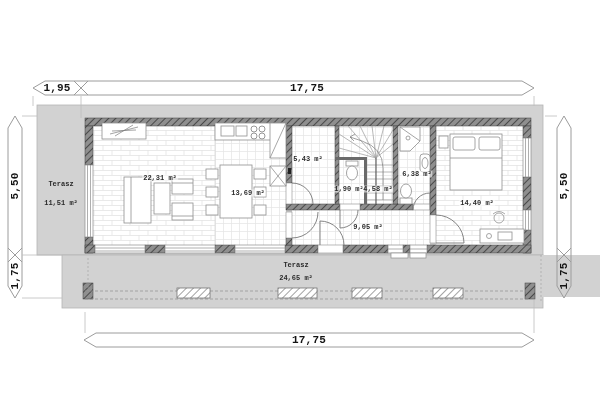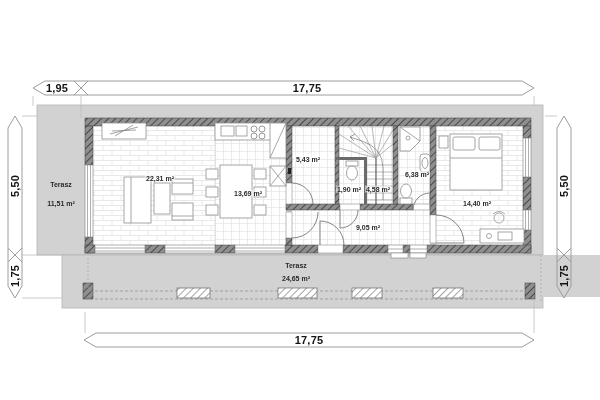--- a/index.html
+++ b/index.html
@@ -1,17 +1,17 @@
 <!DOCTYPE html>
 <html><head>
 <meta charset="utf-8">
 <style>
   html,body{margin:0;padding:0;background:#fff;}
   .stage{position:relative;width:600px;height:400px;background:#ffffff;overflow:hidden;
-         font-family:Liberation Sans, sans-serif;}
+         font-family:Liberation Mono, monospace;}
   .stage svg{position:absolute;left:0;top:0;}
   .lbl{position:absolute;transform:translate(-50%,-50%);font-weight:bold;font-size:7px;
        color:#2a2a2a;white-space:nowrap;line-height:1;background:rgba(255,255,255,0.55);
        padding:0 1px;z-index:5;}
   .lbl.ongray{background:transparent;}
   .dim{position:absolute;transform:translate(-50%,-50%);font-weight:bold;font-size:11px;
        color:#141414;white-space:nowrap;line-height:1;background:transparent;
        letter-spacing:.2px;z-index:5;}
   .dim.vert{transform:translate(-50%,-50%) rotate(-90deg);}
 </style>

